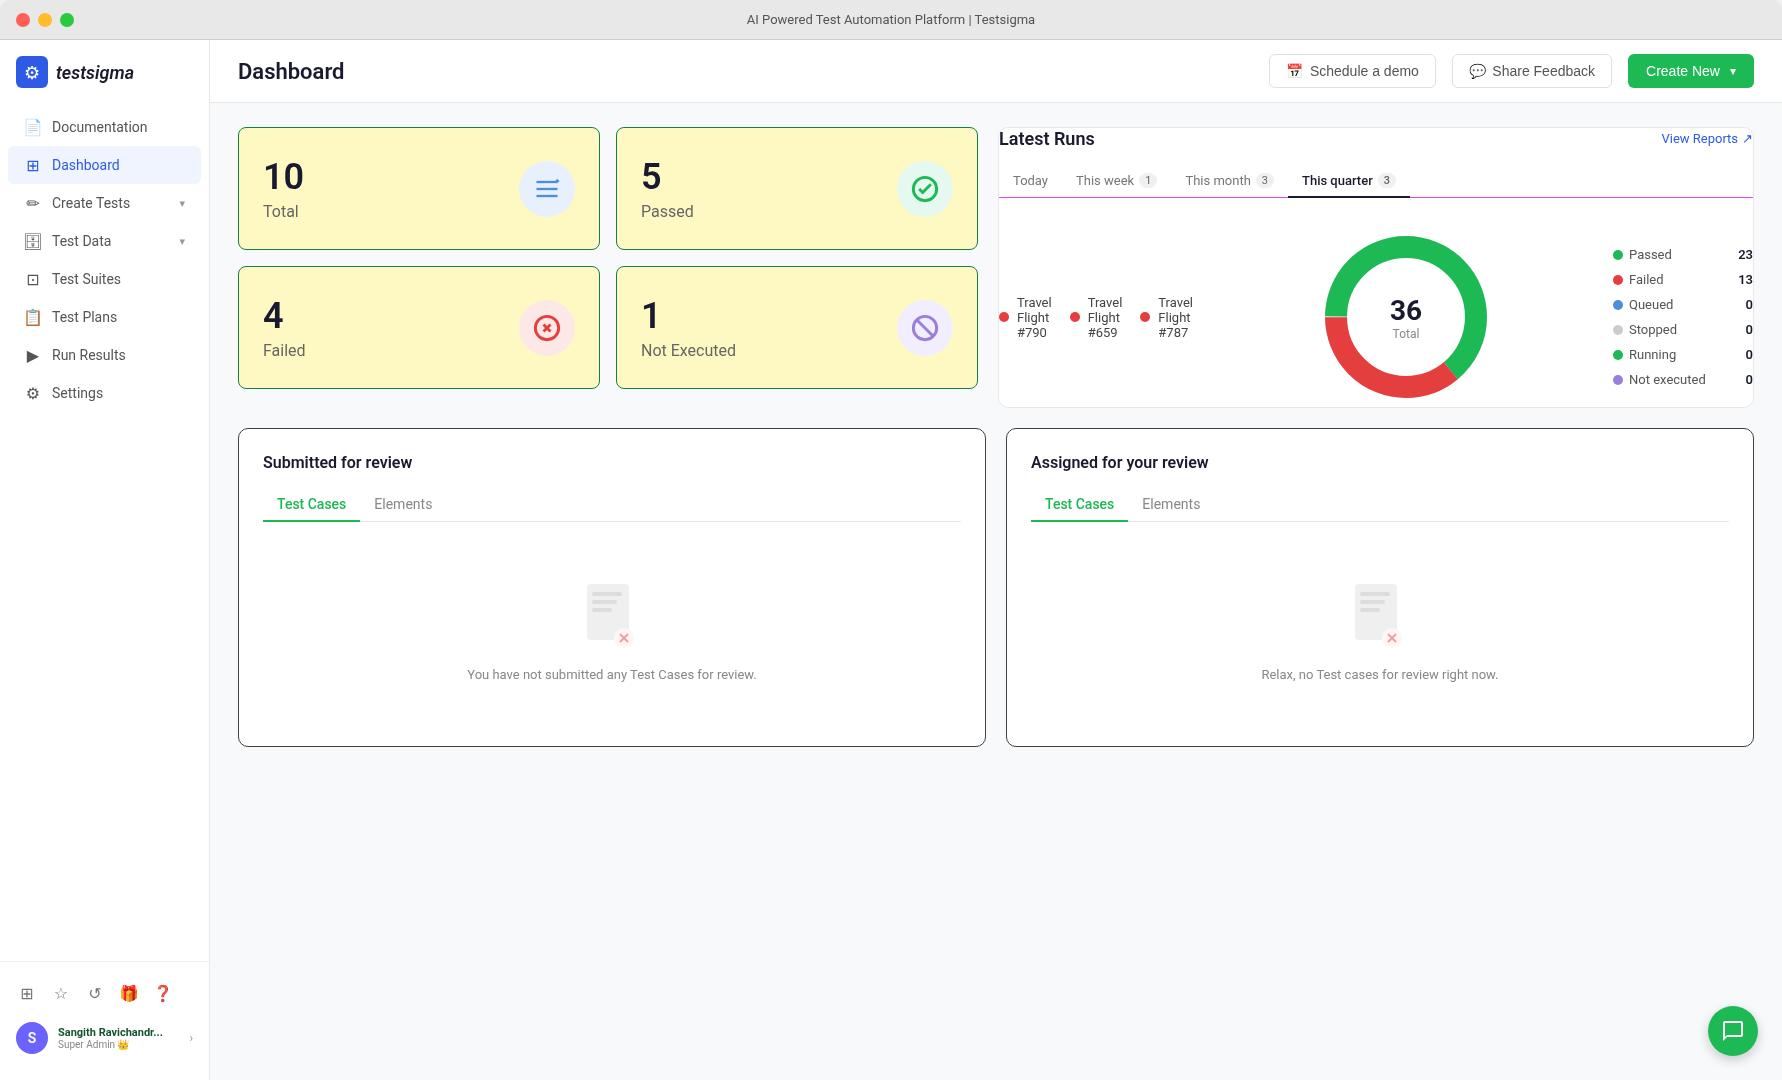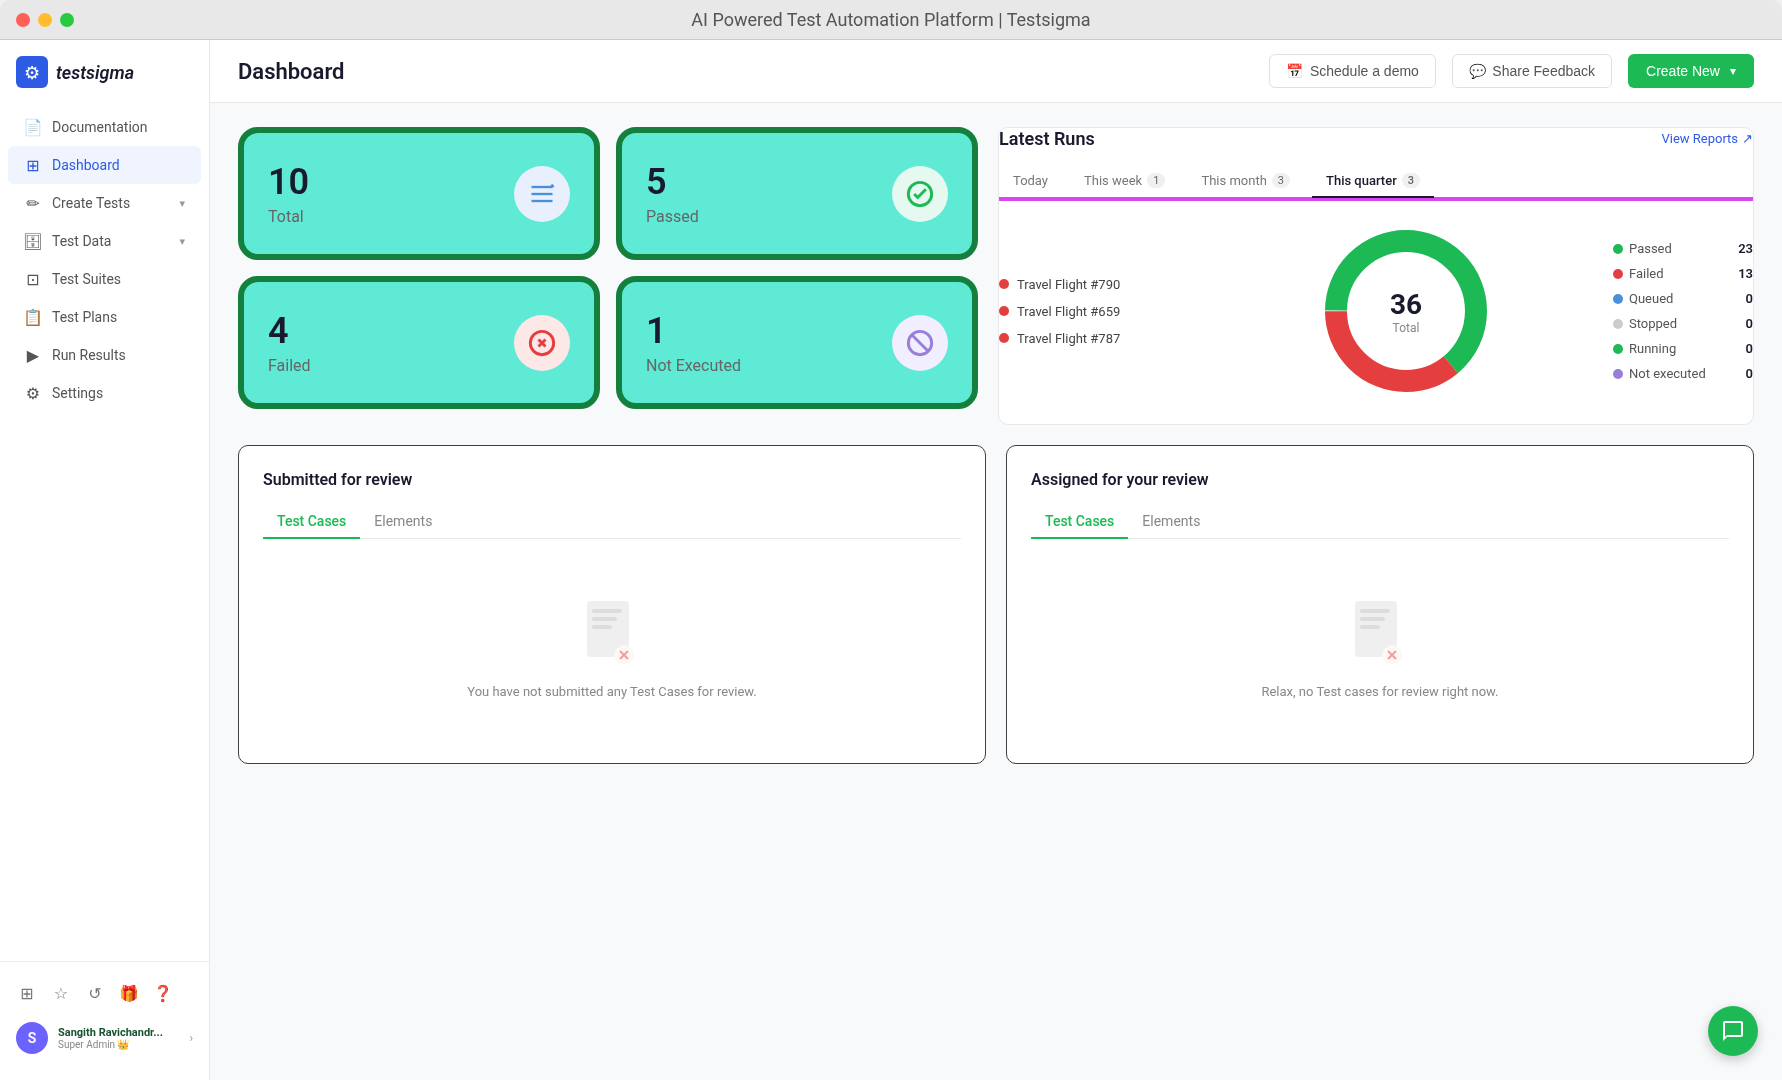--- a/index.html
+++ b/index.html
@@ -31,21 +31,21 @@
       height: 14px;
       border-radius: 50%;
     }
     .tl-red { background: #ff5f57; }
     .tl-yellow { background: #ffbd2e; }
     .tl-green { background: #28ca41; }
     .window-title {
       position: absolute;
       left: 50%;
       transform: translateX(-50%);
-      font-size: 18px;
+      font-size: 13px;
       color: #555;
     }
 
     
     .app-container {
       display: flex;
       height: calc(1080px - 40px);
       background: #fff;
     }
 
@@ -222,23 +222,23 @@
 
     
     .stats-row {
       display: grid;
       grid-template-columns: 1fr 1fr;
       gap: 16px;
       margin-bottom: 16px;
       max-width: 740px;
     }
     .stat-card {
-      background: #5eead4;
-      border-radius: 20px;
-      border: 6px solid #15803d;
+      background: #fef9c3;
+      border-radius: 8px;
+      border: 1px solid #15803d;
       padding: 28px 24px;
       display: flex;
       align-items: center;
       justify-content: space-between;
     }
     .stat-info { }
     .stat-number {
       font-size: 36px;
       font-weight: 600;
       color: #1a1a2e;
@@ -294,23 +294,23 @@
       color: #2d5be3;
       cursor: pointer;
       display: flex;
       align-items: center;
       gap: 4px;
     }
 
     
     .period-tabs {
       display: flex;
-      gap: 8px;
-      border-bottom: 4px solid #d946ef;
-      margin-bottom: 20px;
+      gap: 0;
+      border-bottom: 1px solid #d946ef;
+      margin-bottom: 29px;
     }
     .period-tab {
       padding: 8px 14px;
       font-size: 13px;
       color: #777;
       cursor: pointer;
       border-bottom: 2px solid transparent;
       margin-bottom: -1px;
       display: flex;
       align-items: center;
@@ -331,21 +331,21 @@
 
     
     .runs-content {
       display: flex;
       gap: 24px;
       align-items: center;
     }
     .runs-list {
       flex: 0 0 200px;
       display: flex;
-      flex-direction: column;
+      flex-direction: row;
       gap: 12px;
     }
     .run-item {
       display: flex;
       align-items: center;
       gap: 8px;
       font-size: 13px;
       color: #444;
       cursor: pointer;
     }

